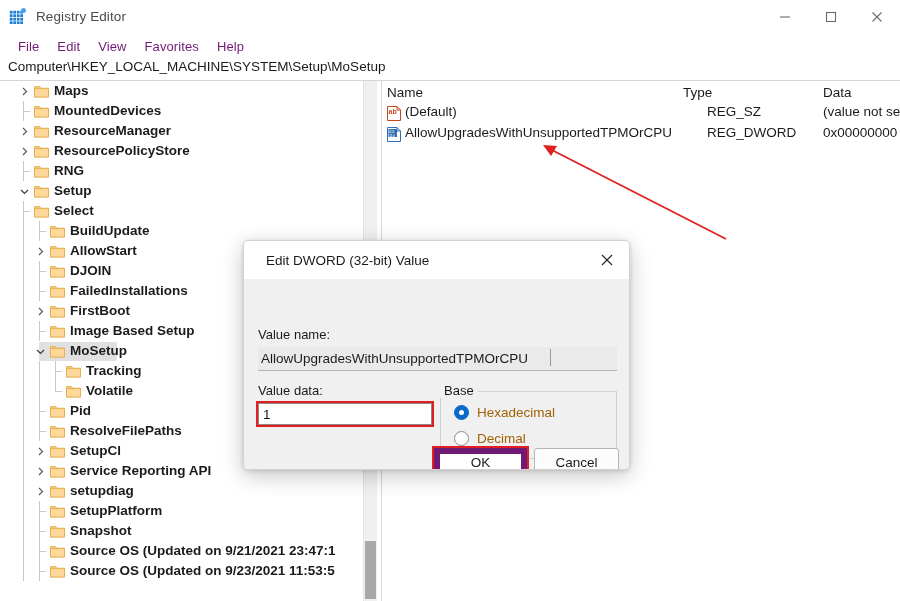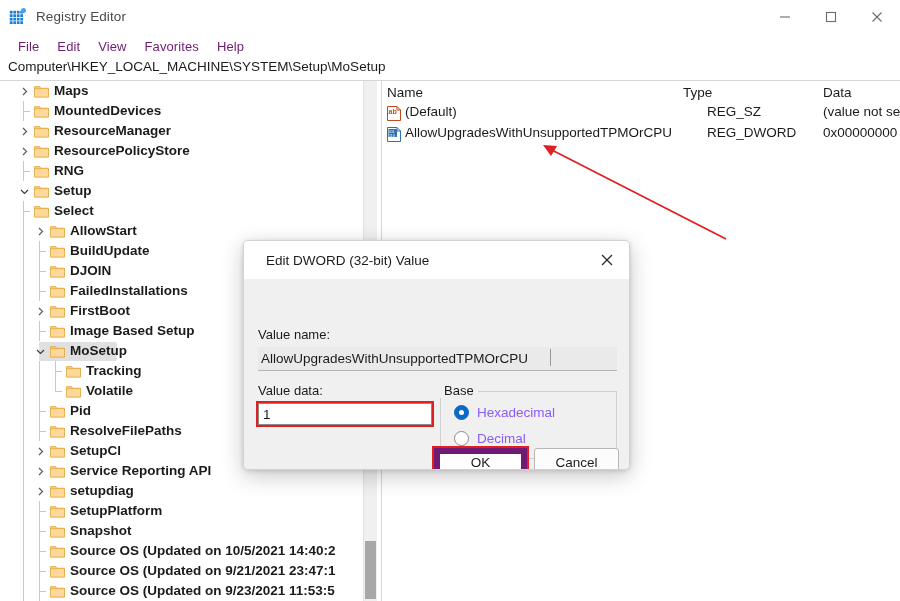--- a/index.html
+++ b/index.html
@@ -197,21 +197,21 @@
   }
   .base-group {
     position: absolute; left: 196px; top: 112px; width: 177px; height: 68px;
     border: 1px solid #d0d0d0;
   }
   .base-legend {
     position: absolute; left: 196px; top: 104px; background: #f0f0f0;
     padding: 0 4px; font-size: 13px; color: #1b1b1b;
   }
   .radio-row {
-    position: absolute; display: flex; align-items: center; font-size: 13.5px; color: #8b5cf6;
+    position: absolute; display: flex; align-items: center; font-size: 13.5px; color: #a16207;
   }
   .radio-hex { left: 210px; top: 126px; }
   .radio-dec { left: 210px; top: 152px; }
   .radio {
     width: 15px; height: 15px; border-radius: 50%;
     border: 1px solid #8a8a8a; background: #ffffff; margin-right: 8px; position: relative;
   }
   .radio.checked { border: 1px solid #0a69c9; background: #0a69c9; }
   .radio.checked::after {
     content: ""; position: absolute; left: 4px; top: 4px;
@@ -373,20 +373,32 @@
             <svg width="15" height="13" viewBox="0 0 15 13">
               <path d="M0.5 1.5 H5.5 L7 3.2 H14.5 V12 H0.5 Z" fill="#f7c873" stroke="#e0a83f" stroke-width="0.7"></path>
               <path d="M0.5 3.6 H14.5 V12 H0.5 Z" fill="#fdd89a" stroke="#e0a83f" stroke-width="0.7"></path>
             </svg>
           </div>
           <div class="tlabel">Select</div>
         </div>
         <div class="tree-row">
           <div class="spacer"></div>
           <div class="vline"></div>
+          <div class="connector"></div>
+          <div class="folder">
+            <svg width="15" height="13" viewBox="0 0 15 13">
+              <path d="M0.5 1.5 H5.5 L7 3.2 H14.5 V12 H0.5 Z" fill="#f7c873" stroke="#e0a83f" stroke-width="0.7"></path>
+              <path d="M0.5 3.6 H14.5 V12 H0.5 Z" fill="#fdd89a" stroke="#e0a83f" stroke-width="0.7"></path>
+            </svg>
+          </div>
+          <div class="tlabel">BuildUpdate</div>
+        </div>
+        <div class="tree-row">
+          <div class="spacer"></div>
+          <div class="vline"></div>
           <div class="chev">
             <svg width="9" height="9" viewBox="0 0 9 9">
               <polyline points="3,1 6.5,4.5 3,8" fill="none" stroke="#5a5a5a" stroke-width="1.2"></polyline>
             </svg>
           </div>
           <div class="folder">
             <svg width="15" height="13" viewBox="0 0 15 13">
               <path d="M0.5 1.5 H5.5 L7 3.2 H14.5 V12 H0.5 Z" fill="#f7c873" stroke="#e0a83f" stroke-width="0.7"></path>
               <path d="M0.5 3.6 H14.5 V12 H0.5 Z" fill="#fdd89a" stroke="#e0a83f" stroke-width="0.7"></path>
             </svg>
@@ -396,32 +408,20 @@
         <div class="tree-row">
           <div class="spacer"></div>
           <div class="vline"></div>
           <div class="connector"></div>
           <div class="folder">
             <svg width="15" height="13" viewBox="0 0 15 13">
               <path d="M0.5 1.5 H5.5 L7 3.2 H14.5 V12 H0.5 Z" fill="#f7c873" stroke="#e0a83f" stroke-width="0.7"></path>
               <path d="M0.5 3.6 H14.5 V12 H0.5 Z" fill="#fdd89a" stroke="#e0a83f" stroke-width="0.7"></path>
             </svg>
           </div>
-          <div class="tlabel">BuildUpdate</div>
-        </div>
-        <div class="tree-row">
-          <div class="spacer"></div>
-          <div class="vline"></div>
-          <div class="connector"></div>
-          <div class="folder">
-            <svg width="15" height="13" viewBox="0 0 15 13">
-              <path d="M0.5 1.5 H5.5 L7 3.2 H14.5 V12 H0.5 Z" fill="#f7c873" stroke="#e0a83f" stroke-width="0.7"></path>
-              <path d="M0.5 3.6 H14.5 V12 H0.5 Z" fill="#fdd89a" stroke="#e0a83f" stroke-width="0.7"></path>
-            </svg>
-          </div>
           <div class="tlabel">DJOIN</div>
         </div>
         <div class="tree-row">
           <div class="spacer"></div>
           <div class="vline"></div>
           <div class="connector"></div>
           <div class="folder">
             <svg width="15" height="13" viewBox="0 0 15 13">
               <path d="M0.5 1.5 H5.5 L7 3.2 H14.5 V12 H0.5 Z" fill="#f7c873" stroke="#e0a83f" stroke-width="0.7"></path>
               <path d="M0.5 3.6 H14.5 V12 H0.5 Z" fill="#fdd89a" stroke="#e0a83f" stroke-width="0.7"></path>
@@ -588,32 +588,20 @@
           <div class="spacer"></div>
           <div class="vline"></div>
           <div class="connector"></div>
           <div class="folder">
             <svg width="15" height="13" viewBox="0 0 15 13">
               <path d="M0.5 1.5 H5.5 L7 3.2 H14.5 V12 H0.5 Z" fill="#f7c873" stroke="#e0a83f" stroke-width="0.7"></path>
               <path d="M0.5 3.6 H14.5 V12 H0.5 Z" fill="#fdd89a" stroke="#e0a83f" stroke-width="0.7"></path>
             </svg>
           </div>
           <div class="tlabel">Snapshot</div>
-        </div>
-        <div class="tree-row">
-          <div class="spacer"></div>
-          <div class="vline"></div>
-          <div class="connector"></div>
-          <div class="folder">
-            <svg width="15" height="13" viewBox="0 0 15 13">
-              <path d="M0.5 1.5 H5.5 L7 3.2 H14.5 V12 H0.5 Z" fill="#f7c873" stroke="#e0a83f" stroke-width="0.7"></path>
-              <path d="M0.5 3.6 H14.5 V12 H0.5 Z" fill="#fdd89a" stroke="#e0a83f" stroke-width="0.7"></path>
-            </svg>
-          </div>
-          <div class="tlabel">Source OS (Updated on 10/5/2021 14:40:2</div>
         </div>
         <div class="tree-row">
           <div class="spacer"></div>
           <div class="vline"></div>
           <div class="connector"></div>
           <div class="folder">
             <svg width="15" height="13" viewBox="0 0 15 13">
               <path d="M0.5 1.5 H5.5 L7 3.2 H14.5 V12 H0.5 Z" fill="#f7c873" stroke="#e0a83f" stroke-width="0.7"></path>
               <path d="M0.5 3.6 H14.5 V12 H0.5 Z" fill="#fdd89a" stroke="#e0a83f" stroke-width="0.7"></path>
             </svg>

